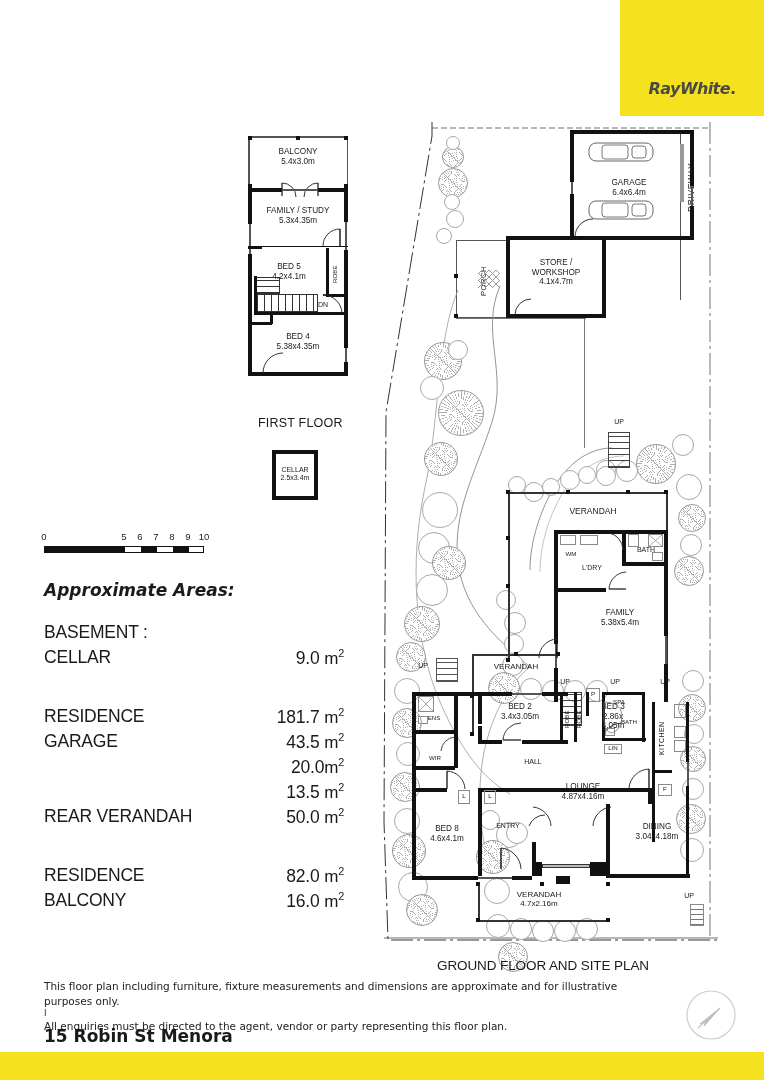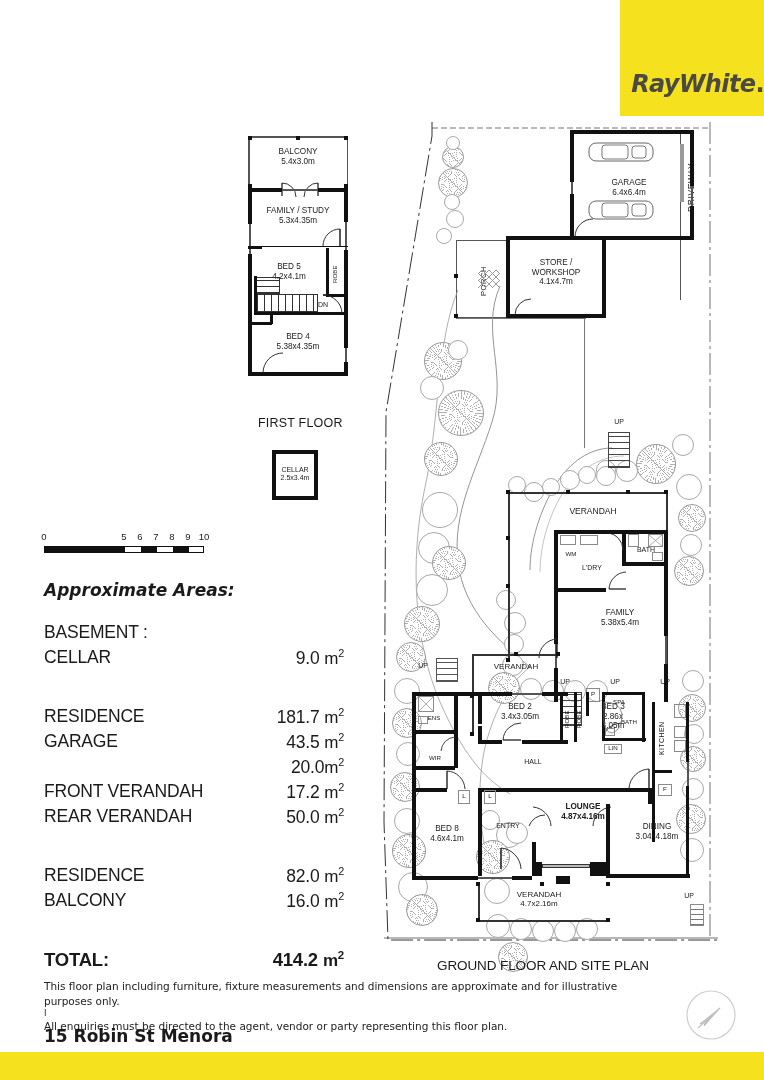--- a/index.html
+++ b/index.html
@@ -14,24 +14,24 @@
   }
   #page{position:relative;width:764px;height:1080px;}
 
   
   .brand-block{
     position:absolute;left:620px;top:0;width:144px;height:116px;
     background:#f5e11e;
   }
   .brand-logo{
     position:absolute;left:0;right:0;bottom:18px;
-    text-align:right;
+    text-align:center;
     font-family:"DejaVu Sans", sans-serif;
     font-weight:bold;font-style:italic;
-    font-size:24px;letter-spacing:-0.6px;
+    font-size:16px;letter-spacing:-0.6px;
     color:#4a4a42;
     margin-top:12px;
   }
   .brand-logo .dot{font-style:normal;}
 
   .footer-bar{
     position:absolute;left:0;bottom:0;width:764px;height:28px;
     background:#f5e11e;
   }
 
@@ -250,45 +250,40 @@
       <span class="val"><span>181.7</span> <span class="unit">m</span><sup>2</sup></span>
     </div>
     <div class="arow">
       <span class="lbl">GARAGE</span>
       <span class="val"><span>43.5</span> <span class="unit">m</span><sup>2</sup></span>
     </div>
     <div class="arow">
       <span class="val"><span>20.0</span><span class="unit">m</span><sup>2</sup></span>
     </div>
     <div class="arow">
-      <span class="lbl">FRONT VERANDAH</span>
-      <span class="val"><span>17.2</span> <span class="unit">m</span><sup>2</sup></span>
+      <span class="val"><span>13.5</span> <span class="unit">m</span><sup>2</sup></span>
     </div>
     <div class="arow">
       <span class="lbl">REAR VERANDAH</span>
       <span class="val"><span>50.0</span> <span class="unit">m</span><sup>2</sup></span>
     </div>
 
     <div class="arow gap"></div>
 
     <div class="arow">
       <span class="lbl">RESIDENCE</span>
       <span class="val"><span>82.0</span> <span class="unit">m</span><sup>2</sup></span>
     </div>
     <div class="arow">
       <span class="lbl">BALCONY</span>
       <span class="val"><span>16.0</span> <span class="unit">m</span><sup>2</sup></span>
     </div>
 
     <div class="arow gap"></div>
 
-    <div class="arow total">
-      <span class="lbl">TOTAL:</span>
-      <span class="val"><span>414.2</span> <span class="unit">m</span><sup>2</sup></span>
-    </div>
   </div>
 
   <div class="plan" style="left:380px;top:122px;width:340px;height:820px;">
 
     <svg style="position:absolute;left:0;top:0;" width="340" height="820">
       <polyline points="52,0 52,14 6,290 4,700 8,818 340,818" fill="none" stroke="#333" stroke-width="1" stroke-dasharray="22,4,3,4"></polyline>
       <line x1="52" y1="6" x2="330" y2="6" stroke="#333" stroke-width="0.7" stroke-dasharray="6,3"></line>
       <line x1="4" y1="816" x2="338" y2="816" stroke="#333" stroke-width="0.7"></line>
       <line x1="330" y1="0" x2="330" y2="818" stroke="#333" stroke-width="0.7" stroke-dasharray="22,4,3,4"></line>
     </svg>
@@ -627,21 +622,21 @@
     <div class="rm sm" style="left:104px;top:700px;width:48px;">ENTRY</div>
     <svg style="position:absolute;left:148px;top:692px;" width="18" height="22">
       <path d="M17 1 A17 17 0 0 0 1 12" fill="none" stroke="#333" stroke-width="1"></path>
     </svg>
     <div class="w" style="left:152px;top:720px;width:3.5px;height:34px;"></div>
     <svg style="position:absolute;left:120px;top:724px;" width="22" height="24">
       <path d="M1 2 A22 22 0 0 1 21 23" fill="none" stroke="#333" stroke-width="1"></path>
       <line x1="1" y1="2" x2="1" y2="23" stroke="#111" stroke-width="1.4"></line>
     </svg>
 
-    <div class="rm" style="left:158px;top:680px;width:90px;font-weight:bold;">
+    <div class="rm" style="left:158px;top:660px;width:90px;">
       <span>LOUNGE</span><br>
       <span>4.87x4.16m</span>
     </div>
     <svg style="position:absolute;left:152px;top:684px;" width="20" height="22">
       <path d="M1 1 A20 20 0 0 1 19 20" fill="none" stroke="#333" stroke-width="1"></path>
     </svg>
     <svg style="position:absolute;left:212px;top:684px;" width="20" height="22">
       <path d="M19 1 A20 20 0 0 0 1 20" fill="none" stroke="#333" stroke-width="1"></path>
     </svg>
     <div class="w" style="left:226px;top:682px;width:3.5px;height:72px;"></div>

